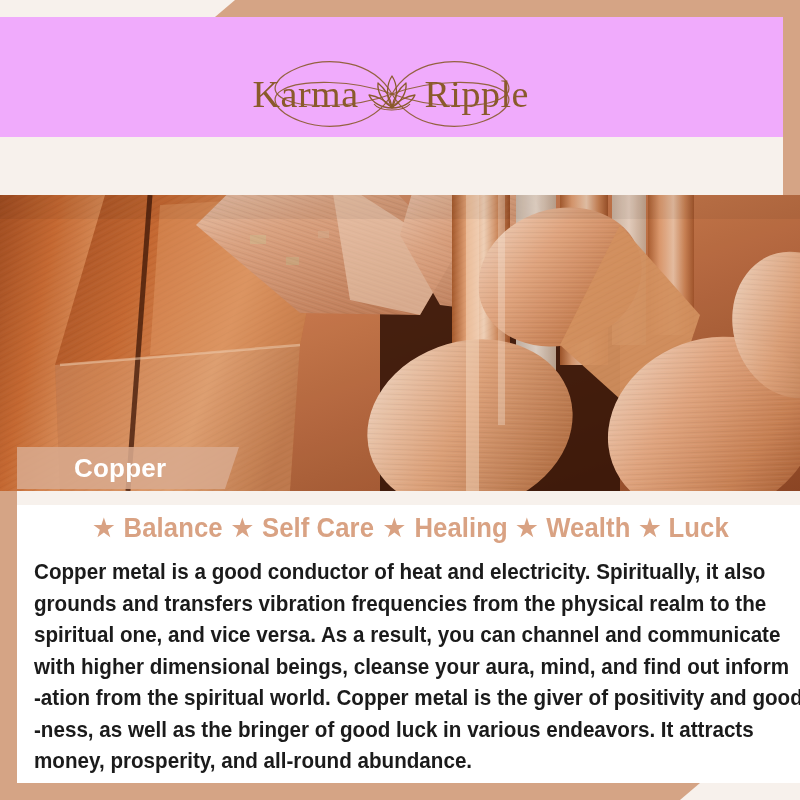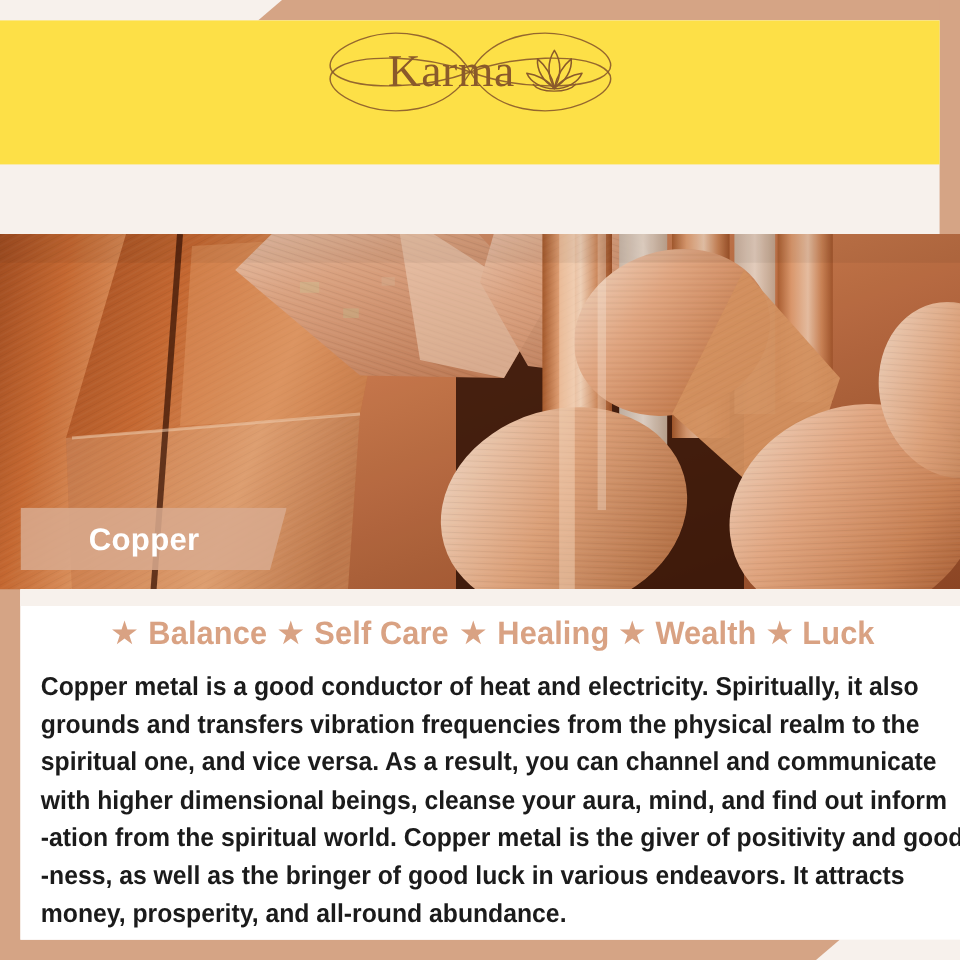--- a/index.html
+++ b/index.html
@@ -54,23 +54,23 @@
     clip-path: polygon(0 0, 100% 0, calc(100% - 20px) 100%, 0 100%);
   }
 
   
   .header {
     position: absolute;
     top: 17px;
     left: 0;
     right: 17px;
     height: 120px;
-    background: #fde047;
-    display: flex;
-    align-items: flex-start;
+    background: #f0abfc;
+    display: flex;
+    align-items: flex-end;
     justify-content: center;
   }
   .logo {
     position: relative;
     width: 340px;
     height: 86px;
     display: flex;
     align-items: center;
     justify-content: center;
   }
@@ -131,23 +131,23 @@
     height: 296px;
     overflow: hidden;
     background: #b8653a;
   }
   .photo-art { position: absolute; inset: 0; }
 
   
   .photo-caption {
     position: absolute;
     left: 17px;
-    bottom: 16px;
+    bottom: 2px;
     width: 222px;
-    height: 52px;
+    height: 42px;
     background: rgba(216,170,142,0.86);
     clip-path: polygon(0 0, 100% 0, calc(100% - 14px) 100%, 0 100%);
     display: flex;
     align-items: center;
     z-index: 6;
   }
   .photo-caption-text {
     color: #ffffff;
     font-size: 26px;
     font-weight: bold;
@@ -235,20 +235,21 @@
             <g fill="none" stroke="#8a5a2b" stroke-width="1.3" stroke-linejoin="round">
               <path d="M27 6 C 21 15, 21 28, 27 37 C 33 28, 33 15, 27 6 Z"></path>
               <path d="M27 37 C 18 33, 12 22, 13 13 C 19 18, 25 27, 27 37 Z"></path>
               <path d="M27 37 C 36 33, 42 22, 41 13 C 35 18, 29 27, 27 37 Z"></path>
               <path d="M27 38 C 16 38, 7 32, 4 25 C 12 26, 22 31, 27 38 Z"></path>
               <path d="M27 38 C 38 38, 47 32, 50 25 C 42 26, 32 31, 27 38 Z"></path>
               <path d="M9 34 C 15 42, 38 42, 45 34" stroke-width="1.1"></path>
             </g>
           </svg>
         </span>
+        <span class="logo-word right">Ripple</span>
       </div>
     </div>
   </div>
 
 
   <div class="photo">
     <svg class="photo-art" viewBox="0 0 800 296" preserveAspectRatio="none">
       <defs>
         <linearGradient id="bgGrad" x1="0" y1="0" x2="1" y2="1">
           <stop offset="0%" stop-color="#e8b59a"></stop>

